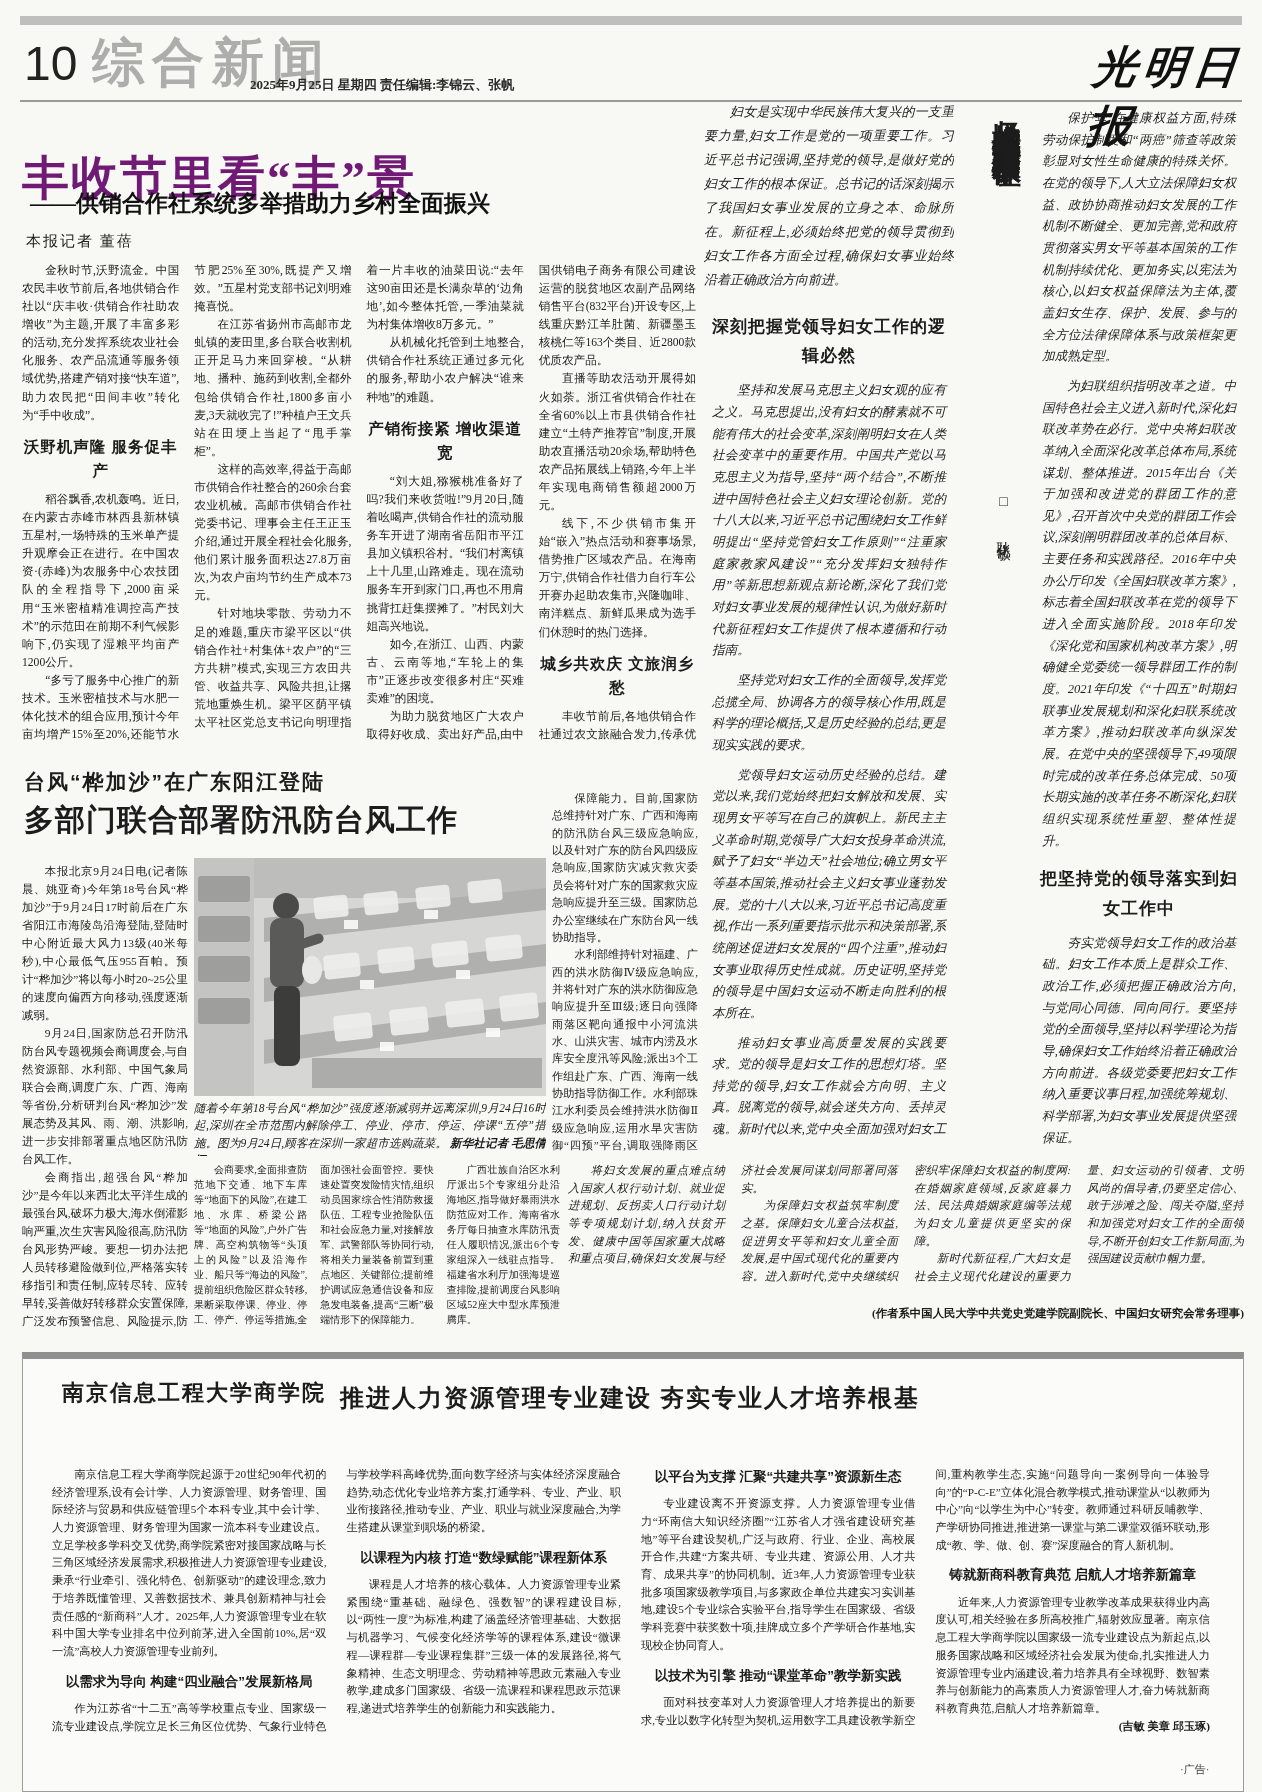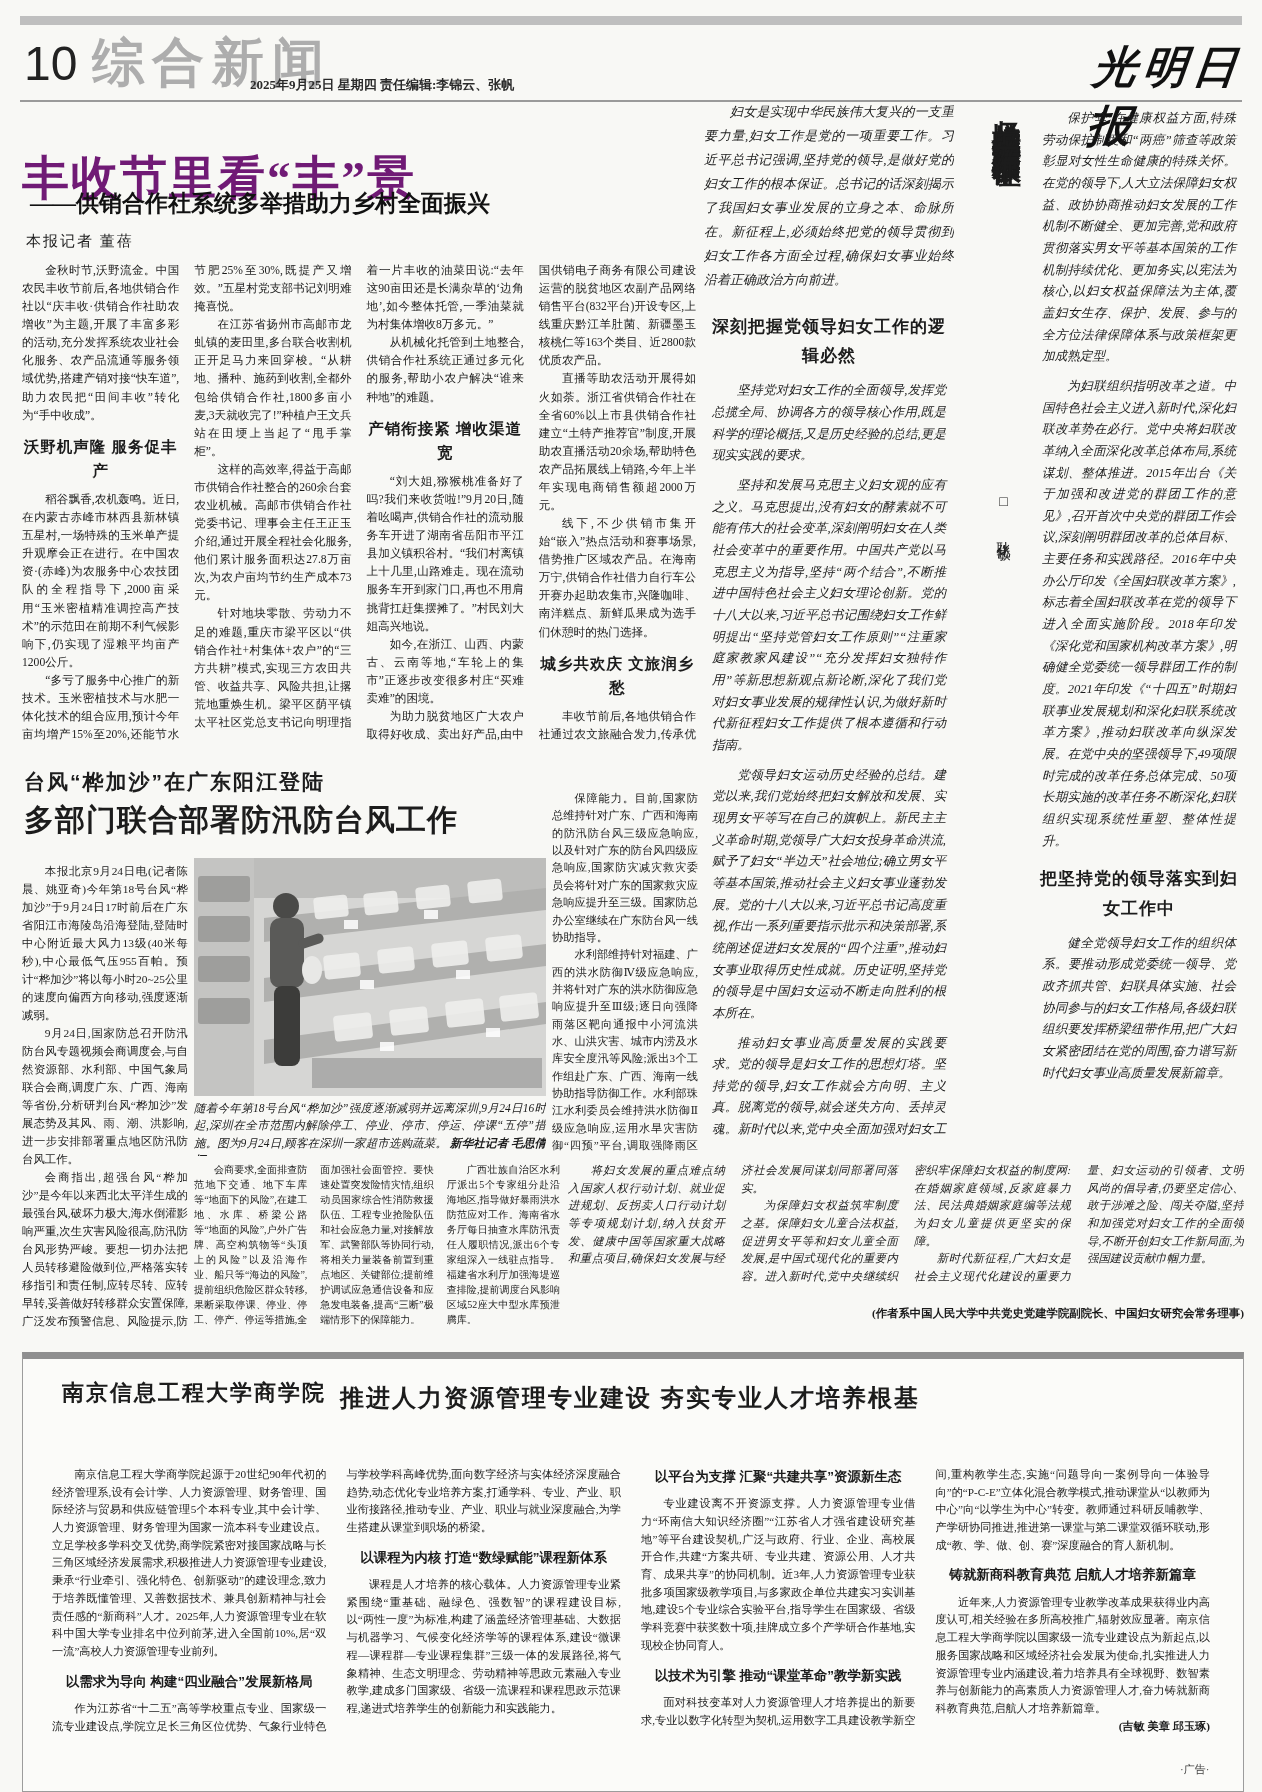--- a/index.html
+++ b/index.html
@@ -180,34 +180,35 @@
   <p>会商要求,全面排查防范地下交通、地下车库等“地面下的风险”,在建工地、水库、桥梁公路等“地面的风险”,户外广告牌、高空构筑物等“头顶上的风险”以及沿海作业、船只等“海边的风险”,提前组织危险区群众转移,果断采取停课、停业、停工、停产、停运等措施,全面加强社会面管控。要快速处置突发险情灾情,组织动员国家综合性消防救援队伍、工程专业抢险队伍和社会应急力量,对接解放军、武警部队等协同行动,将相关力量装备前置到重点地区、关键部位;提前维护调试应急通信设备和应急发电装备,提高“三断”极端情形下的保障能力。</p>
   <p>广西壮族自治区水利厅派出5个专家组分赴沿海地区,指导做好暴雨洪水防范应对工作。海南省水务厅每日抽查水库防汛责任人履职情况,派出6个专家组深入一线驻点指导。福建省水利厅加强海堤巡查排险,提前调度台风影响区域52座大中型水库预泄腾库。</p>
 </div>
 
 <div class="abs w-intro">
   <p>妇女是实现中华民族伟大复兴的一支重要力量,妇女工作是党的一项重要工作。习近平总书记强调,坚持党的领导,是做好党的妇女工作的根本保证。总书记的话深刻揭示了我国妇女事业发展的立身之本、命脉所在。新征程上,必须始终把党的领导贯彻到妇女工作各方面全过程,确保妇女事业始终沿着正确政治方向前进。</p>
 </div>
 
 <div class="abs w-cola">
   <h3>深刻把握党领导妇女工作的逻辑必然</h3>
+  <p>坚持和发展马克思主义妇女观的应有之义。马克思提出,没有妇女的酵素就不可能有伟大的社会变革,深刻阐明妇女在人类社会变革中的重要作用。中国共产党以马克思主义为指导,坚持“两个结合”,不断推进中国特色社会主义妇女理论创新。党的十八大以来,习近平总书记围绕妇女工作鲜明提出“坚持党管妇女工作原则”“注重家庭家教家风建设”“充分发挥妇女独特作用”等新思想新观点新论断,深化了我们党对妇女事业发展的规律性认识,为做好新时代新征程妇女工作提供了根本遵循和行动指南。</p>
   <p>坚持党对妇女工作的全面领导,发挥党总揽全局、协调各方的领导核心作用,既是科学的理论概括,又是历史经验的总结,更是现实实践的要求。</p>
-  <p>坚持和发展马克思主义妇女观的应有之义。马克思提出,没有妇女的酵素就不可能有伟大的社会变革,深刻阐明妇女在人类社会变革中的重要作用。中国共产党以马克思主义为指导,坚持“两个结合”,不断推进中国特色社会主义妇女理论创新。党的十八大以来,习近平总书记围绕妇女工作鲜明提出“坚持党管妇女工作原则”“注重家庭家教家风建设”“充分发挥妇女独特作用”等新思想新观点新论断,深化了我们党对妇女事业发展的规律性认识,为做好新时代新征程妇女工作提供了根本遵循和行动指南。</p>
   <p>党领导妇女运动历史经验的总结。建党以来,我们党始终把妇女解放和发展、实现男女平等写在自己的旗帜上。新民主主义革命时期,党领导广大妇女投身革命洪流,赋予了妇女“半边天”社会地位;确立男女平等基本国策,推动社会主义妇女事业蓬勃发展。党的十八大以来,习近平总书记高度重视,作出一系列重要指示批示和决策部署,系统阐述促进妇女发展的“四个注重”,推动妇女事业取得历史性成就。历史证明,坚持党的领导是中国妇女运动不断走向胜利的根本所在。</p>
   <p>推动妇女事业高质量发展的实践要求。党的领导是妇女工作的思想灯塔。坚持党的领导,妇女工作就会方向明、主义真。脱离党的领导,就会迷失方向、丢掉灵魂。新时代以来,党中央全面加强对妇女工作的领导,深化改革、完善法治保障、优化发展环境,妇女健康水平显著提升(人均预期寿命超80岁),教育公平取得重大进展(高等教育女生占比过半),就业结构持续优化(女性就业占比稳定四成以上),妇女发展迎来环境更优、舞台更广的历史新时期。同时要清醒认识到,同党的要求相比,同妇女群众对美好生活的向往相比,妇女事业还存在一些薄弱环节,存在发展不平衡不充分的问题。坚持问题导向,要求把党的领导贯穿到妇女事业的顶层设计、总体布局、统筹推进、督促落实中。</p>
 
 </div>
 
 <div class="abs w-vtitle">坚持党的领导是做好党的妇女工作的根本保证</div>
 <div class="abs w-author">□ 耿化敏</div>
 
 <div class="abs w-colb">
   <p>保护伞;在健康权益方面,特殊劳动保护制度和“两癌”筛查等政策彰显对女性生命健康的特殊关怀。在党的领导下,人大立法保障妇女权益、政协协商推动妇女发展的工作机制不断健全、更加完善,党和政府贯彻落实男女平等基本国策的工作机制持续优化、更加务实,以宪法为核心,以妇女权益保障法为主体,覆盖妇女生存、保护、发展、参与的全方位法律保障体系与政策框架更加成熟定型。</p>
   <p>为妇联组织指明改革之道。中国特色社会主义进入新时代,深化妇联改革势在必行。党中央将妇联改革纳入全面深化改革总体布局,系统谋划、整体推进。2015年出台《关于加强和改进党的群团工作的意见》,召开首次中央党的群团工作会议,深刻阐明群团改革的总体目标、主要任务和实践路径。2016年中央办公厅印发《全国妇联改革方案》,标志着全国妇联改革在党的领导下进入全面实施阶段。2018年印发《深化党和国家机构改革方案》,明确健全党委统一领导群团工作的制度。2021年印发《“十四五”时期妇联事业发展规划和深化妇联系统改革方案》,推动妇联改革向纵深发展。在党中央的坚强领导下,49项限时完成的改革任务总体完成、50项长期实施的改革任务不断深化,妇联组织实现系统性重塑、整体性提升。</p>
   <h3>把坚持党的领导落实到妇女工作中</h3>
+  <p>夯实党领导妇女工作的政治基础。妇女工作本质上是群众工作、政治工作,必须把握正确政治方向,与党同心同德、同向同行。要坚持党的全面领导,坚持以科学理论为指导,确保妇女工作始终沿着正确政治方向前进。各级党委要把妇女工作纳入重要议事日程,加强统筹规划、科学部署,为妇女事业发展提供坚强保证。</p>
   <p>健全党领导妇女工作的组织体系。要推动形成党委统一领导、党政齐抓共管、妇联具体实施、社会协同参与的妇女工作格局,各级妇联组织要发挥桥梁纽带作用,把广大妇女紧密团结在党的周围,奋力谱写新时代妇女事业高质量发展新篇章。</p>
 </div>
 
 <div class="abs w-band-wrap">
   <div class="w-band">
     <p>将妇女发展的重点难点纳入国家人权行动计划、就业促进规划、反拐卖人口行动计划等专项规划计划,纳入扶贫开发、健康中国等国家重大战略和重点项目,确保妇女发展与经济社会发展同谋划同部署同落实。</p>
     <p>为保障妇女权益筑牢制度之基。保障妇女儿童合法权益,促进男女平等和妇女儿童全面发展,是中国式现代化的重要内容。进入新时代,党中央继续织密织牢保障妇女权益的制度网:在婚姻家庭领域,反家庭暴力法、民法典婚姻家庭编等法规为妇女儿童提供更坚实的保障。</p>
     <p>新时代新征程,广大妇女是社会主义现代化建设的重要力量、妇女运动的引领者、文明风尚的倡导者,仍要坚定信心、敢于涉滩之险、闯关夺隘,坚持和加强党对妇女工作的全面领导,不断开创妇女工作新局面,为强国建设贡献巾帼力量。</p>
   </div>
   <div class="w-credit">(作者系中国人民大学中共党史党建学院副院长、中国妇女研究会常务理事)</div>

